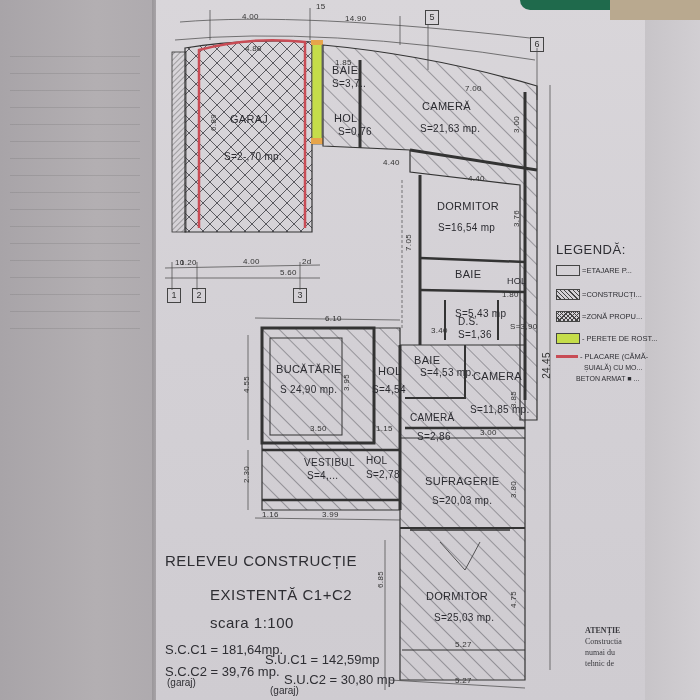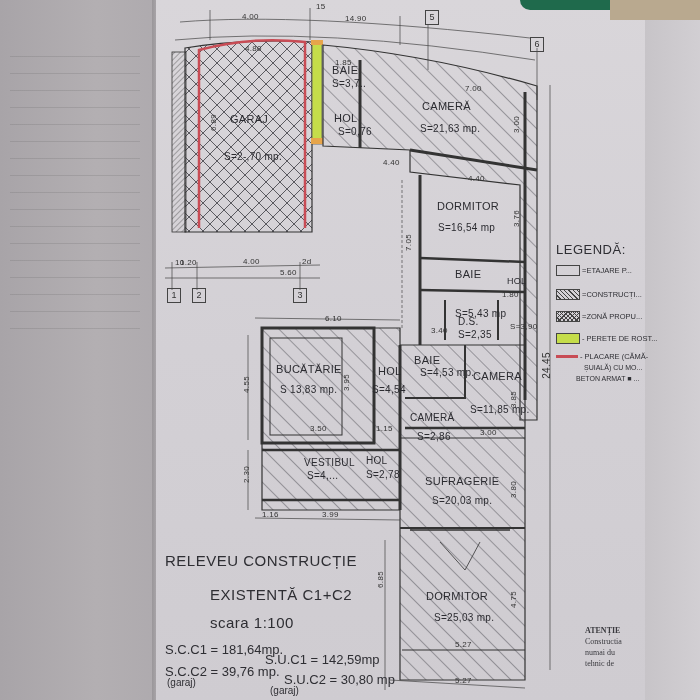--- a/index.html
+++ b/index.html
@@ -175,24 +175,24 @@
 <span class="lbl room" style="left:334px;top:112px;">HOL</span>
 <span class="lbl area" style="left:338px;top:126px;">S=0,76</span>
 <span class="lbl room" style="left:422px;top:100px;">CAMERĂ</span>
 <span class="lbl area" style="left:420px;top:123px;">S=21,63 mp.</span>
 <span class="lbl room" style="left:437px;top:200px;">DORMITOR</span>
 <span class="lbl area" style="left:438px;top:222px;">S=16,54 mp</span>
 <span class="lbl room" style="left:455px;top:268px;">BAIE</span>
 <span class="lbl area" style="left:455px;top:280px;margin-top:28px;">S=5,43 mp</span>
 <span class="lbl room" style="left:507px;top:276px;font-size:9px;">HOL</span>
 <span class="lbl area" style="left:458px;top:316px;">D.S.</span>
-<span class="lbl area" style="left:458px;top:329px;">S=2,35</span>
+<span class="lbl area" style="left:458px;top:329px;">S=1,36</span>
 <span class="lbl dim" style="left:510px;top:322px;">S=3,90</span>
 <span class="lbl room" style="left:276px;top:363px;">BUCĂTĂRIE</span>
-<span class="lbl area" style="left:280px;top:384px;">S 13,83 mp.</span>
+<span class="lbl area" style="left:280px;top:384px;">S 24,90 mp.</span>
 <span class="lbl room" style="left:378px;top:365px;">HOL</span>
 <span class="lbl area" style="left:372px;top:384px;">S=4,54</span>
 <span class="lbl room" style="left:414px;top:354px;">BAIE</span>
 <span class="lbl area" style="left:420px;top:367px;">S=4,53 mp.</span>
 <span class="lbl room" style="left:473px;top:370px;">CAMERA</span>
 <span class="lbl area" style="left:470px;top:404px;">S=11,85 mp.</span>
 <span class="lbl area" style="left:410px;top:412px;">CAMERĂ</span>
 <span class="lbl area" style="left:417px;top:431px;">S=2,86</span>
 <span class="lbl area" style="left:304px;top:457px;">VESTIBUL</span>
 <span class="lbl area" style="left:307px;top:470px;">S=4,...</span>

